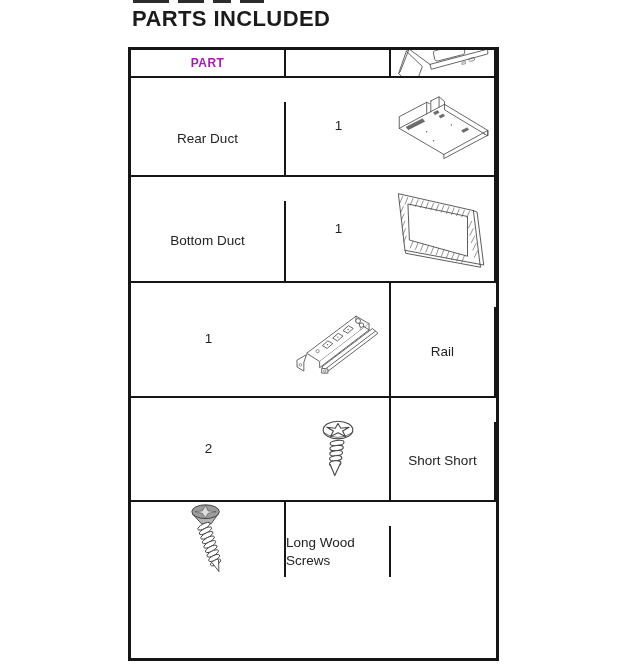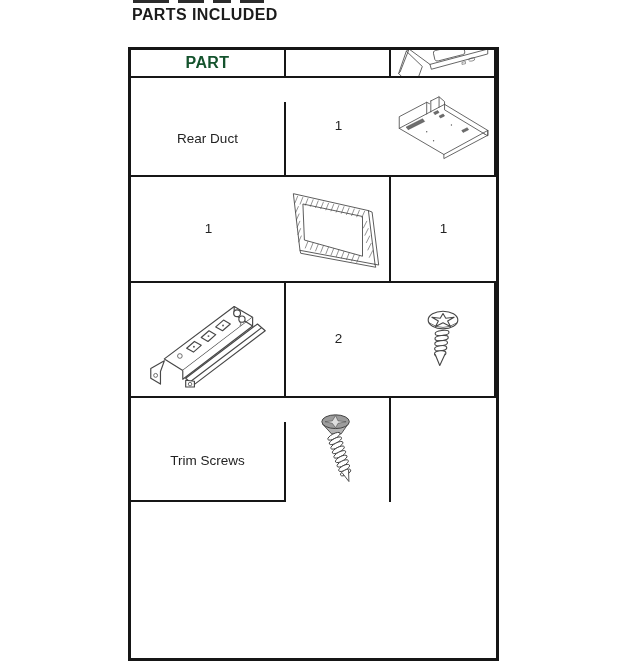--- a/index.html
+++ b/index.html
@@ -3,38 +3,38 @@
 <meta charset="utf-8">
 <style>
   html,body{margin:0;padding:0;}
   body{
     width:638px;height:665px;background:#ffffff;position:relative;
     font-family:"Liberation Sans", sans-serif;color:#1f1f1f;overflow:hidden;
   }
   .frag{position:absolute;left:133px;top:0;height:3px;display:flex;gap:9px;}
   .frag span{display:block;height:3px;background:#2c2c2c;}
   .page-title{
-    position:absolute;left:132px;top:6px;font-size:16px;font-weight:bold;
+    position:absolute;left:132px;top:6px;font-size:22px;font-weight:bold;
     letter-spacing:.4px;color:#1b1b1b;white-space:nowrap;
   }
   .parts-table{
     position:absolute;left:128px;top:47px;background:#fff;
     border:3px solid #161616;
     display:grid;
     grid-template-columns:155px 105px 105px;
     grid-template-rows:28px 99px 106px 115px 104px 75px 81px;
   }
   .cell{
     border-right:2px solid #161616;border-bottom:2px solid #161616;
     display:flex;align-items:center;justify-content:center;
     background:#fff;overflow:hidden;
   }
   .cell.cc{border-right:none;}
   .cell.lr{border-bottom:none;}
-  .hdr{font-weight:bold;font-size:16px;letter-spacing:.4px;color:#14532d;}
+  .hdr{font-weight:bold;font-size:12px;letter-spacing:.4px;color:#a21caf;}
   .part-name{font-size:13.5px;line-height:1.3;text-align:left;padding:0 0;color:#232323;margin-top:24px;}
   .qty{font-size:13.5px;line-height:1.35;text-align:center;white-space:pre-line;color:#232323;}
   svg{display:block;}
   .ln{stroke:#474747;stroke-width:1.2;fill:none;stroke-linejoin:round;stroke-linecap:round;}
   .lnf{stroke:#474747;stroke-width:1.2;fill:#ffffff;stroke-linejoin:round;}
   .dk{fill:#6d6d6d;stroke:#474747;stroke-width:.7;}
   .thin{stroke:#474747;stroke-width:.8;fill:none;}
 </style>
 </head>
 <body>
@@ -82,20 +82,21 @@
       <path class="ln" d="M77 90 L77 96 L141 62 L141 55"></path>
       <path class="dk" d="M22 50 L46 38 L49 42 L25 54 Z"></path>
       <path class="dk" d="M62 29 L68 26 L70 29 L64 32 Z"></path>
       <path class="dk" d="M70 34 L76 31 L78 34 L72 37 Z"></path>
       <path class="dk" d="M103 55 L111 51 L113 54 L105 58 Z"></path>
       <circle cx="52" cy="57" r="1" fill="#5c5c5c"></circle>
       <circle cx="62" cy="70" r="1" fill="#5c5c5c"></circle>
       <circle cx="88" cy="47" r="1" fill="#5c5c5c"></circle>
     </svg>
   </div>
+  <div class="cell part-name">Bottom Duct</div>
   <div class="cell qty cc">1</div>
 
   <div class="cell">
     <svg width="140" height="108" viewBox="0 0 140 110">
       <path class="lnf" d="M10 7 L112 30 L121 103 L19 84 Z"></path>
       <path class="lnf" d="M23 21 L104 38 L104 92 L25 70 Z"></path>
       <path class="ln" d="M112 30 L117 32 L126 104 L121 103"></path>
       <path class="ln" d="M19 84 L20 88 L122 107 L121 103"></path>
       <path class="thin" d="M16 10 l-4 10 M23 11.6 l-4 10 M30 13.2 l-4 10 M37 14.7 l-4 10 M44 16.3 l-4 10 M51 17.9 l-4 10 M58 19.5 l-4 10 M65 21 l-4 10 M72 22.6 l-4 10 M79 24.2 l-4 10 M86 25.8 l-4 10 M93 27.3 l-4 10 M100 28.9 l-4 10 M107 30.5 l-4 9"></path>
       <path class="thin" d="M30 71.4 l-4 10 M37 73.3 l-4 10 M44 75.3 l-4 10 M51 77.2 l-4 10 M58 79.2 l-4 10 M65 81.1 l-4 10 M72 83.1 l-4 10 M79 85 l-4 10 M86 87 l-4 10 M93 88.9 l-4 10 M100 90.8 l-4 10"></path>
@@ -121,48 +122,50 @@
       <circle class="lnf" cx="105" cy="23" r="3.5"></circle>
       <circle class="lnf" cx="110" cy="29" r="3.2"></circle>
       <path class="thin" d="M108 32 q2 2 0 4"></path>
       <circle class="thin" cx="46" cy="67" r="2.4"></circle>
       <path class="lnf" d="M30 72 L16 80 L16 90 L26 96 L26 83 Z"></path>
       <circle class="thin" cx="21" cy="87" r="2"></circle>
       <path class="lnf" d="M52 92 L52 99 L61 99 L61 93 Z"></path>
       <circle class="thin" cx="56.5" cy="96" r="1.8"></circle>
     </svg>
   </div>
+  <div class="cell part-name">Rail</div>
   <div class="cell qty cc">2</div>
 
   <div class="cell">
     <svg width="52" height="63" viewBox="0 0 56 68">
       <ellipse class="lnf" cx="28" cy="13" rx="16" ry="9.5"></ellipse>
       <path class="thin" d="M13 16 Q28 26 43 16"></path>
       <path class="lnf" d="M28 6 L31 11 L40 10 L33 14 L36 20 L28 16 L20 20 L23 14 L16 10 L25 11 Z"></path>
       <ellipse class="lnf" cx="27" cy="27" rx="7.5" ry="2.8" transform="rotate(-7 27 27)"></ellipse>
       <ellipse class="lnf" cx="26.5" cy="32.5" rx="7.2" ry="2.8" transform="rotate(-7 26.5 32.5)"></ellipse>
       <ellipse class="lnf" cx="26" cy="38" rx="6.9" ry="2.8" transform="rotate(-7 26 38)"></ellipse>
       <ellipse class="lnf" cx="25.5" cy="43.5" rx="6.6" ry="2.8" transform="rotate(-7 25.5 43.5)"></ellipse>
       <ellipse class="lnf" cx="25" cy="49" rx="6.2" ry="2.8" transform="rotate(-7 25 49)"></ellipse>
       <path class="lnf" d="M19.5 50 L24.5 62 L30.5 49"></path>
     </svg>
   </div>
-  <div class="cell part-name">Trim Screws</div>
+  <div class="cell part-name">Short Short</div>
 
   <div class="cell lr">
     <svg width="52" height="76" viewBox="0 0 64 94">
       <path d="M13 15 L24 27 L36 27 L45 14 Z" fill="#b3b3b3" stroke="#3f3f3f" stroke-width="1.1" stroke-linejoin="round"></path>
       <ellipse cx="29" cy="12" rx="17" ry="8.5" fill="#9c9c9c" stroke="#3f3f3f" stroke-width="1.2"></ellipse>
       <path d="M29 4.5 L32 11 L42 12 L32 14 L29 19.5 L25 14 L16 12 L25 11 Z" fill="#dedede" stroke="#3a3a3a" stroke-width=".6" stroke-linejoin="round"></path>
       <ellipse cx="27" cy="30" rx="8.5" ry="3" fill="#fff" stroke="#3f3f3f" stroke-width="1.1" transform="rotate(-28 27 30)"></ellipse>
       <ellipse cx="28.8" cy="35.6" rx="8.5" ry="3" fill="#fff" stroke="#3f3f3f" stroke-width="1.1" transform="rotate(-28 28.8 35.6)"></ellipse>
       <ellipse cx="30.6" cy="41.2" rx="8.4" ry="3" fill="#fff" stroke="#3f3f3f" stroke-width="1.1" transform="rotate(-28 30.6 41.2)"></ellipse>
       <ellipse cx="32.4" cy="46.8" rx="8.3" ry="3" fill="#fff" stroke="#3f3f3f" stroke-width="1.1" transform="rotate(-28 32.4 46.8)"></ellipse>
       <ellipse cx="34.2" cy="52.4" rx="8.2" ry="3" fill="#fff" stroke="#3f3f3f" stroke-width="1.1" transform="rotate(-28 34.2 52.4)"></ellipse>
       <ellipse cx="36" cy="58" rx="8" ry="3" fill="#fff" stroke="#3f3f3f" stroke-width="1.1" transform="rotate(-28 36 58)"></ellipse>
       <ellipse cx="37.8" cy="63.6" rx="7.8" ry="3" fill="#fff" stroke="#3f3f3f" stroke-width="1.1" transform="rotate(-28 37.8 63.6)"></ellipse>
       <ellipse cx="39.6" cy="69.2" rx="7.5" ry="3" fill="#fff" stroke="#3f3f3f" stroke-width="1.1" transform="rotate(-28 39.6 69.2)"></ellipse>
       <ellipse cx="41.4" cy="74.8" rx="7" ry="3" fill="#fff" stroke="#3f3f3f" stroke-width="1.1" transform="rotate(-28 41.4 74.8)"></ellipse>
       <path d="M37 75 L45.5 86 L45 71.5" fill="#fff" stroke="#3f3f3f" stroke-width="1.1" stroke-linejoin="round"></path>
     </svg>
   </div>
+  <div class="cell part-name lr">Long Wood Screws</div>
 
 </div>
 
 </body></html>

